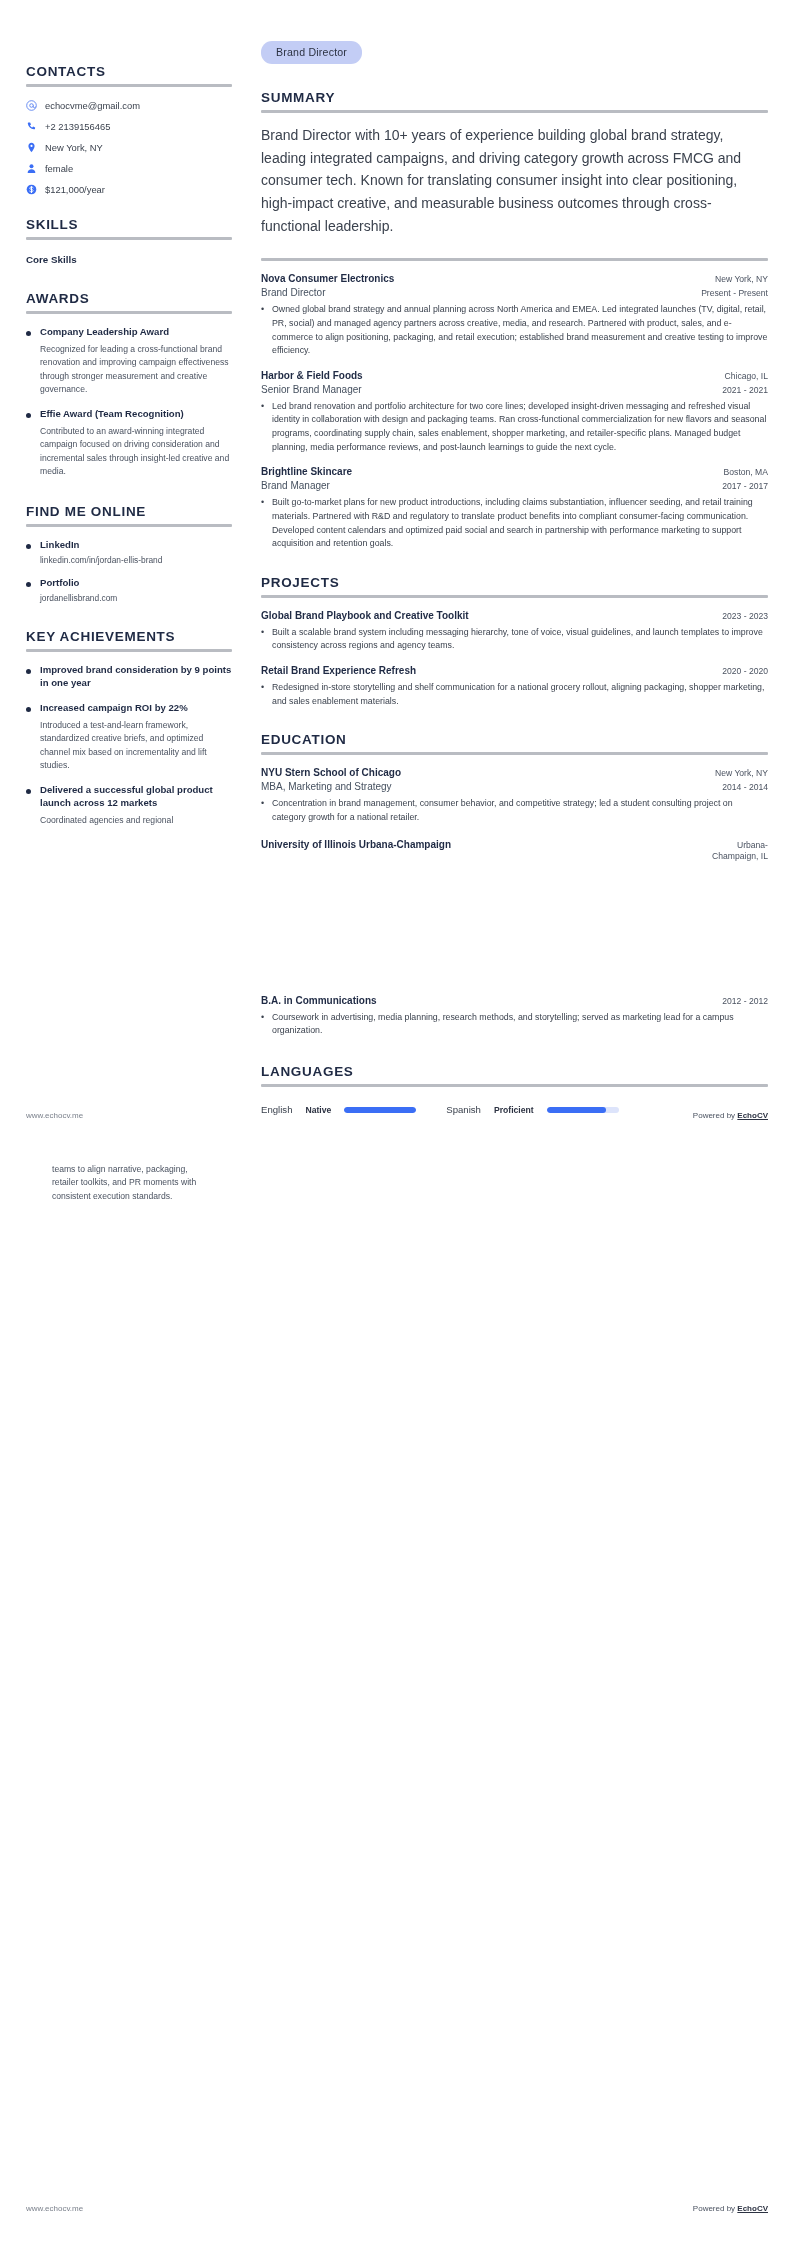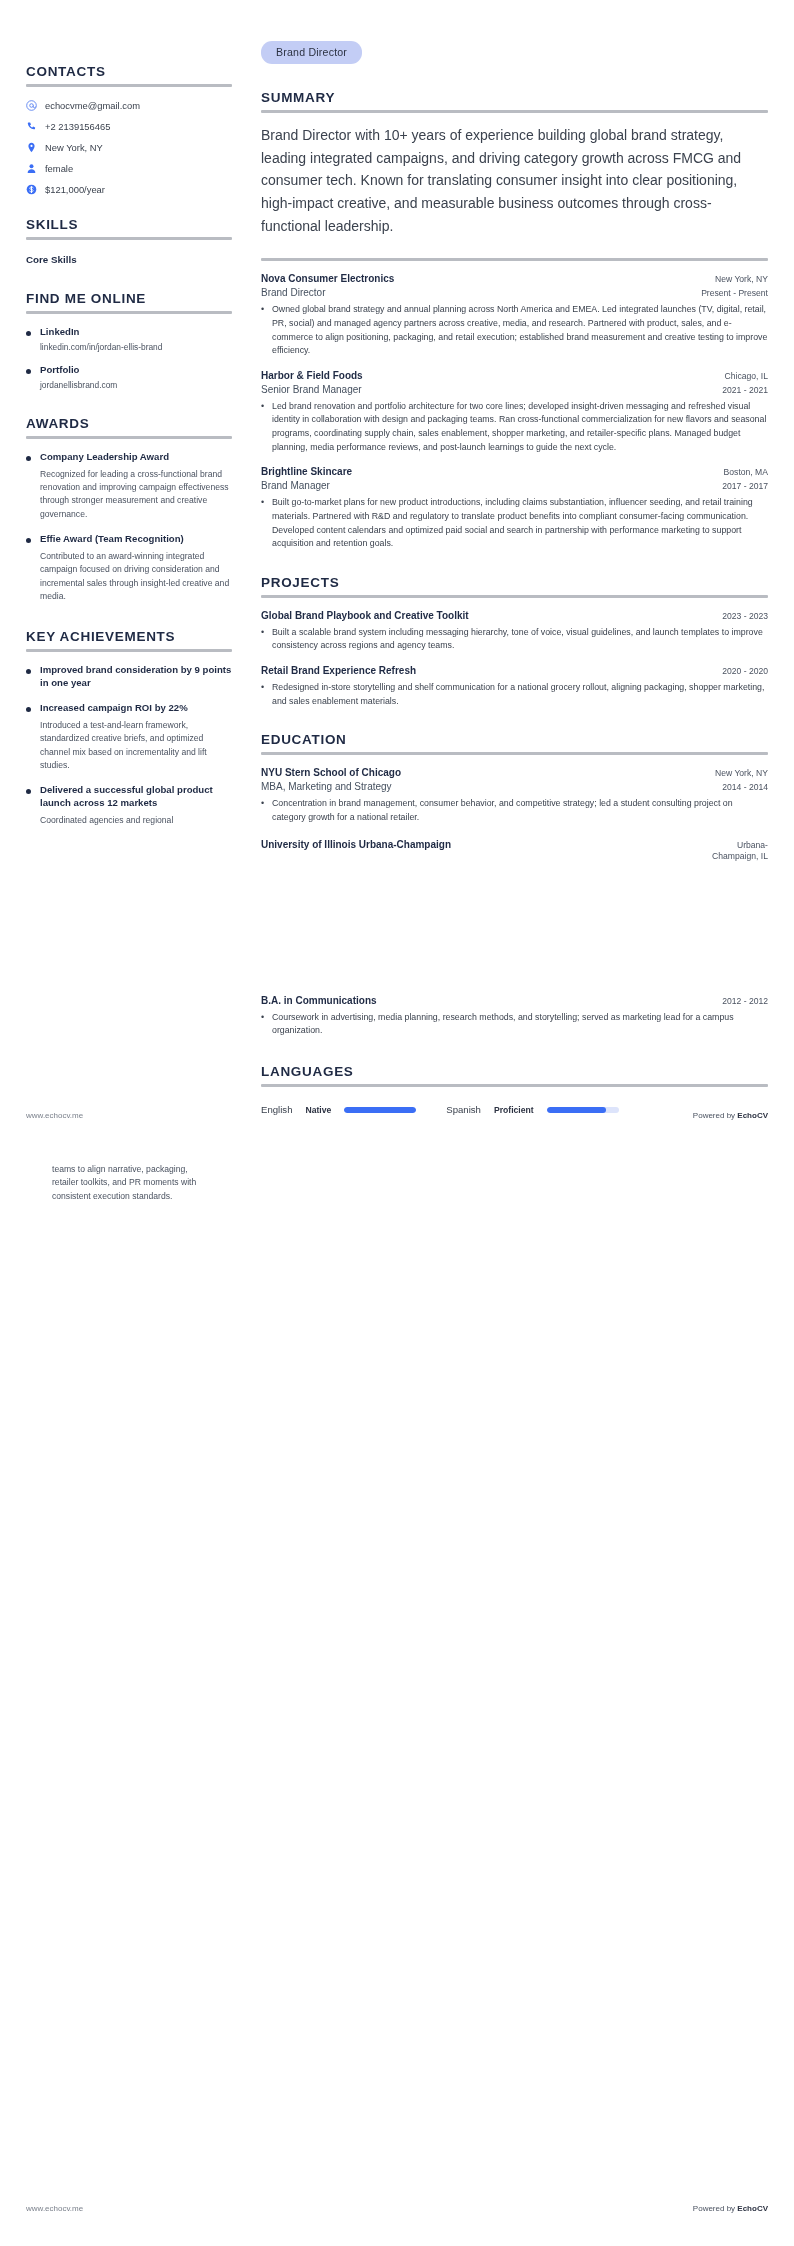--- a/index.html
+++ b/index.html
@@ -76,21 +76,21 @@
   .bar > i { position:absolute; left:0; top:0; bottom:0; background:#3b6ef5; border-radius:3px; display:block; }
   .lang-gap { width:30px; }
 
   
   .footer {
     position:absolute; left:26px; right:26px;
     display:flex; justify-content:space-between; align-items:center;
     font-size:8px; color:#7b818c;
   }
   .footer .brand { color:#4a5260; }
-  .footer .brand b { color:#2c3242; }
+  .footer .brand b { color:#2c3242;text-decoration:underline; }
 
   .spill { position:absolute; font-size:8.6px; color:#4a5260; line-height:1.55; }
 </style>
 </head>
 <body>
 
 <div class="page">
 
   <div class="cols">
 
@@ -155,57 +155,57 @@
         </div>
       </div>
 
       <div class="blk">
         <div class="sec-h">SKILLS</div>
         <div class="sec-rule"></div>
         <div class="skills-sub">Core Skills</div>
       </div>
 
       <div class="blk" style="margin-top:26px;">
+        <div class="sec-h">AWARDS</div>
+        <div class="sec-rule"></div>
+
+        <div class="bl">
+          <span class="bl-dot"></span>
+          <div>
+            <div class="bl-ttl">Company Leadership Award</div>
+            <div class="bl-desc">Recognized for leading a cross-functional brand renovation and improving campaign effectiveness through stronger measurement and creative governance.</div>
+          </div>
+        </div>
+
+        <div class="bl">
+          <span class="bl-dot"></span>
+          <div>
+            <div class="bl-ttl">Effie Award (Team Recognition)</div>
+            <div class="bl-desc">Contributed to an award-winning integrated campaign focused on driving consideration and incremental sales through insight-led creative and media.</div>
+          </div>
+        </div>
+      </div>
+
+      <div class="blk" style="margin-top:26px;">
         <div class="sec-h">FIND ME ONLINE</div>
         <div class="sec-rule"></div>
 
         <div class="bl">
           <span class="bl-dot"></span>
           <div>
             <div class="bl-ttl">LinkedIn</div>
             <div class="bl-sub">linkedin.com/in/jordan-ellis-brand</div>
           </div>
         </div>
 
         <div class="bl">
           <span class="bl-dot"></span>
           <div>
             <div class="bl-ttl">Portfolio</div>
             <div class="bl-sub">jordanellisbrand.com</div>
-          </div>
-        </div>
-      </div>
-
-      <div class="blk" style="margin-top:26px;">
-        <div class="sec-h">AWARDS</div>
-        <div class="sec-rule"></div>
-
-        <div class="bl">
-          <span class="bl-dot"></span>
-          <div>
-            <div class="bl-ttl">Company Leadership Award</div>
-            <div class="bl-desc">Recognized for leading a cross-functional brand renovation and improving campaign effectiveness through stronger measurement and creative governance.</div>
-          </div>
-        </div>
-
-        <div class="bl">
-          <span class="bl-dot"></span>
-          <div>
-            <div class="bl-ttl">Effie Award (Team Recognition)</div>
-            <div class="bl-desc">Contributed to an award-winning integrated campaign focused on driving consideration and incremental sales through insight-led creative and media.</div>
           </div>
         </div>
       </div>
 
       <div class="blk" style="margin-top:26px;">
         <div class="sec-h">KEY ACHIEVEMENTS</div>
         <div class="sec-rule"></div>
 
         <div class="bl">
           <span class="bl-dot"></span>

